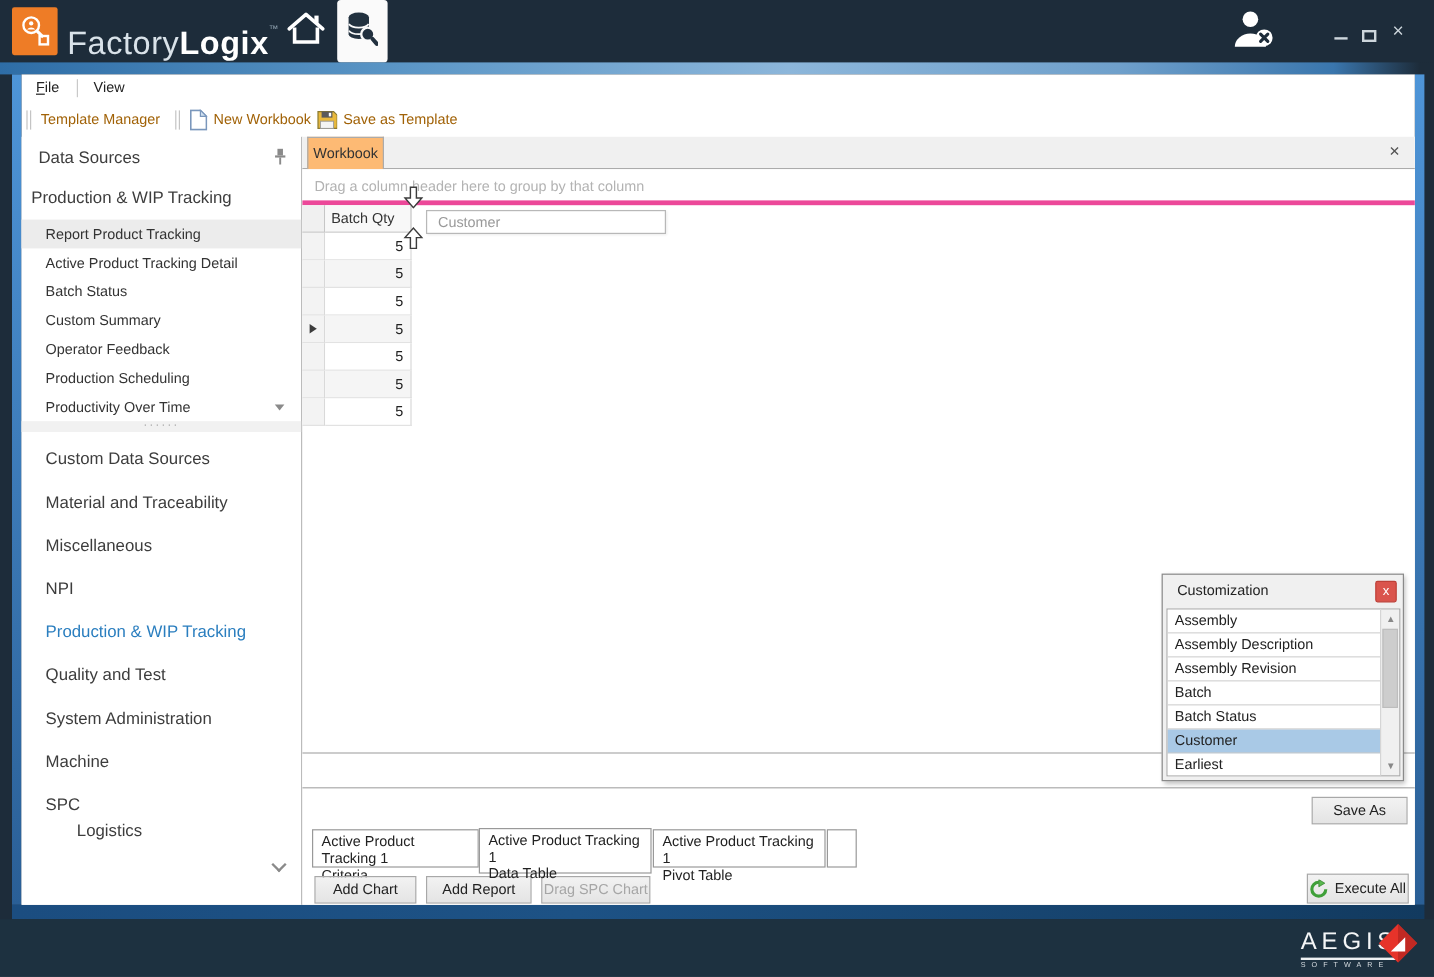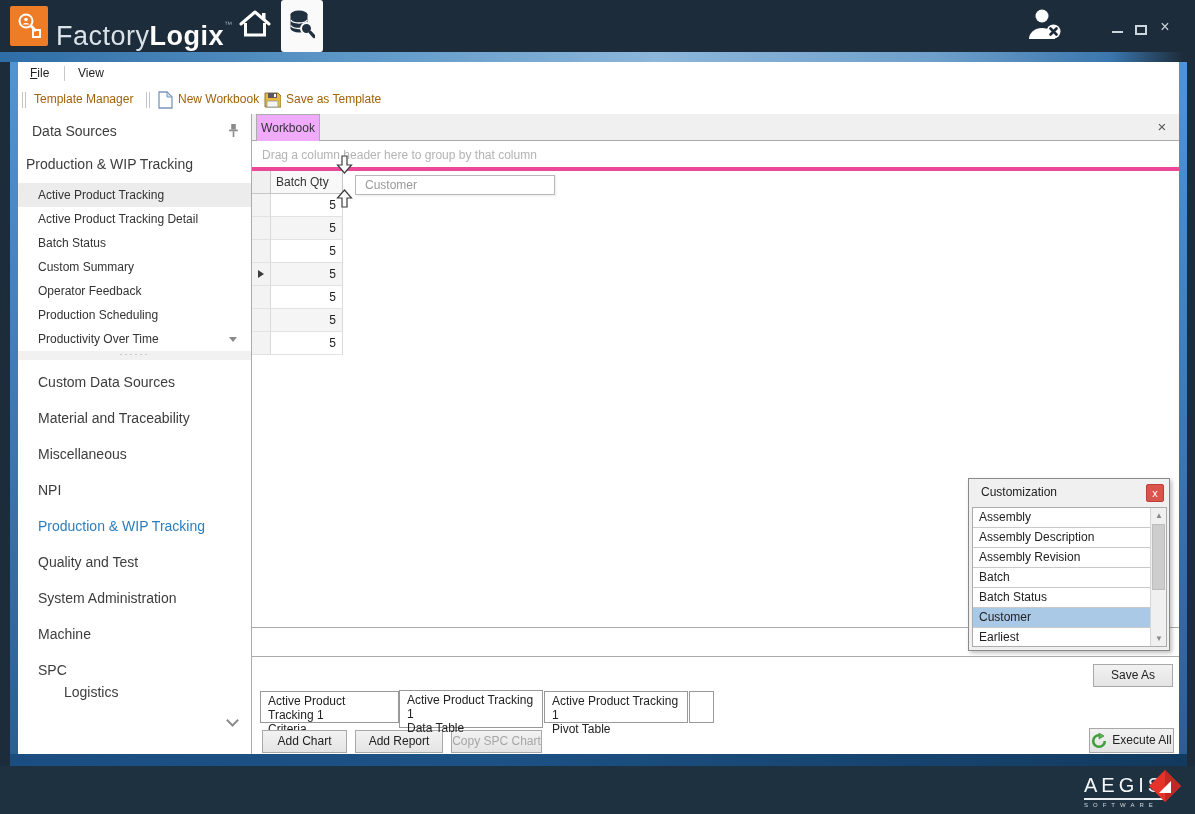--- a/index.html
+++ b/index.html
@@ -57,21 +57,21 @@
     font-size:9px; line-height:7px; color:#9a9a9a; letter-spacing:2px; cursor:row-resize; }
   .cat { left:0; width:233px; height:36px; line-height:36px; padding-left:20px; font-size:14px; color:#3d3d3d; cursor:pointer; }
   .cat.sel { color:#2a7ebf; }
   #sb-chevron { left:204px; top:600px; width:20px; height:20px; cursor:pointer; }
   #sb-chevron i { display:block; width:9px; height:9px; border-right:2px solid #8a8a8a; border-bottom:2px solid #8a8a8a;
     transform:rotate(45deg); margin:2px auto; }
 
   
   #main { left:234px; top:52px; width:927px; height:640px; background:#fff; }
   #wb-tabstrip { left:0; top:0; width:927px; height:27px; background:#f0f0f0; border-bottom:1px solid #ababab; }
-  #wb-tab { left:4px; top:0; width:64px; height:27px; background:#f0abfc; border:1px solid #ababab; border-bottom:none;
+  #wb-tab { left:4px; top:0; width:64px; height:27px; background:#fdba74; border:1px solid #ababab; border-bottom:none;
     text-align:center; line-height:26px; font-size:12px; color:#333; cursor:pointer; }
   #wb-close { right:8px; top:3px; width:18px; height:20px; color:#555; font-size:15px; text-align:center; line-height:20px; cursor:pointer; }
   #groupby-bar { left:0; top:27px; width:927px; height:30px; background:#fff; border-bottom:4px solid #ec4899; }
   #groupby-hint { left:10px; top:0; line-height:29px; font-size:12px; color:#b3b3b3; }
 
   .hdr-ind { left:0; top:57px; width:19px; height:23px; background:#f0f0f0; border-right:1px solid #c6c6c6; border-bottom:1px solid #c6c6c6; }
   .hdr-col { left:19px; top:57px; width:72px; height:23px; background:#f8f8f8; border-right:1px solid #c6c6c6; border-bottom:1px solid #c6c6c6;
     padding-left:5px; line-height:22px; font-size:12px; color:#333; cursor:pointer; }
   .grid-row { left:0; width:91px; height:23px; }
   .cell-ind { position:absolute; left:0; top:0; width:19px; height:23px; background:#f3f3f3;
@@ -219,21 +219,21 @@
     <div class="abs" id="ds-title">Data Sources</div>
     <div class="abs" id="pin">
       <svg width="11" height="15" viewBox="0 0 11 15">
         <rect x="3.2" y="1" width="4.6" height="5.5" fill="#8a8a8a"></rect>
         <rect x="1.2" y="6.5" width="8.6" height="1.8" fill="#8a8a8a"></rect>
         <line x1="5.5" y1="8.3" x2="5.5" y2="14" stroke="#8a8a8a" stroke-width="1.6"></line>
       </svg>
     </div>
     <div class="abs" id="ds-group-header">Production &amp; WIP Tracking</div>
 
-    <div class="abs ds-item sel" style="top:69px;">Active Product Tracking</div>
+    <div class="abs ds-item sel" style="top:69px;">Report Product Tracking</div>
     <div class="abs ds-item" style="top:93px;">Active Product Tracking Detail</div>
     <div class="abs ds-item" style="top:117px;">Batch Status</div>
     <div class="abs ds-item" style="top:141px;">Custom Summary</div>
     <div class="abs ds-item" style="top:165px;">Operator Feedback</div>
     <div class="abs ds-item" style="top:189px;">Production Scheduling</div>
     <div class="abs ds-item" style="top:213px;">
       <span>Productivity Over Time</span>
       <span class="dd-arrow"></span>
     </div>
 
@@ -325,21 +325,21 @@
       <div>Data Table</div>
     </div>
     <div class="abs btab" id="btab-3">
       <div>Active Product Tracking 1</div>
       <div>Pivot Table</div>
     </div>
     <div class="abs" id="btab-empty"></div>
 
     <button class="abs btn" id="addchart-btn">Add Chart</button>
     <button class="abs btn" id="addreport-btn">Add Report</button>
-    <button class="abs btn" id="copyspc-btn" disabled="">Copy SPC Chart</button>
+    <button class="abs btn" id="copyspc-btn" disabled="">Drag SPC Chart</button>
     <button class="abs btn" id="execute-btn">
       <span style="display:inline-flex;">
         <svg width="16" height="16" viewBox="0 0 16 16">
           <path d="M13.8 8 A5.8 5.8 0 1 1 8 2.2" fill="none" stroke="#3fa039" stroke-width="2.6"></path>
           <polygon points="8,0 8,6 13,3" fill="#59b84e" stroke="#2f7d2a" stroke-width=".6"></polygon>
         </svg>
       </span>
       <span>Execute All</span>
     </button>
   </div>

